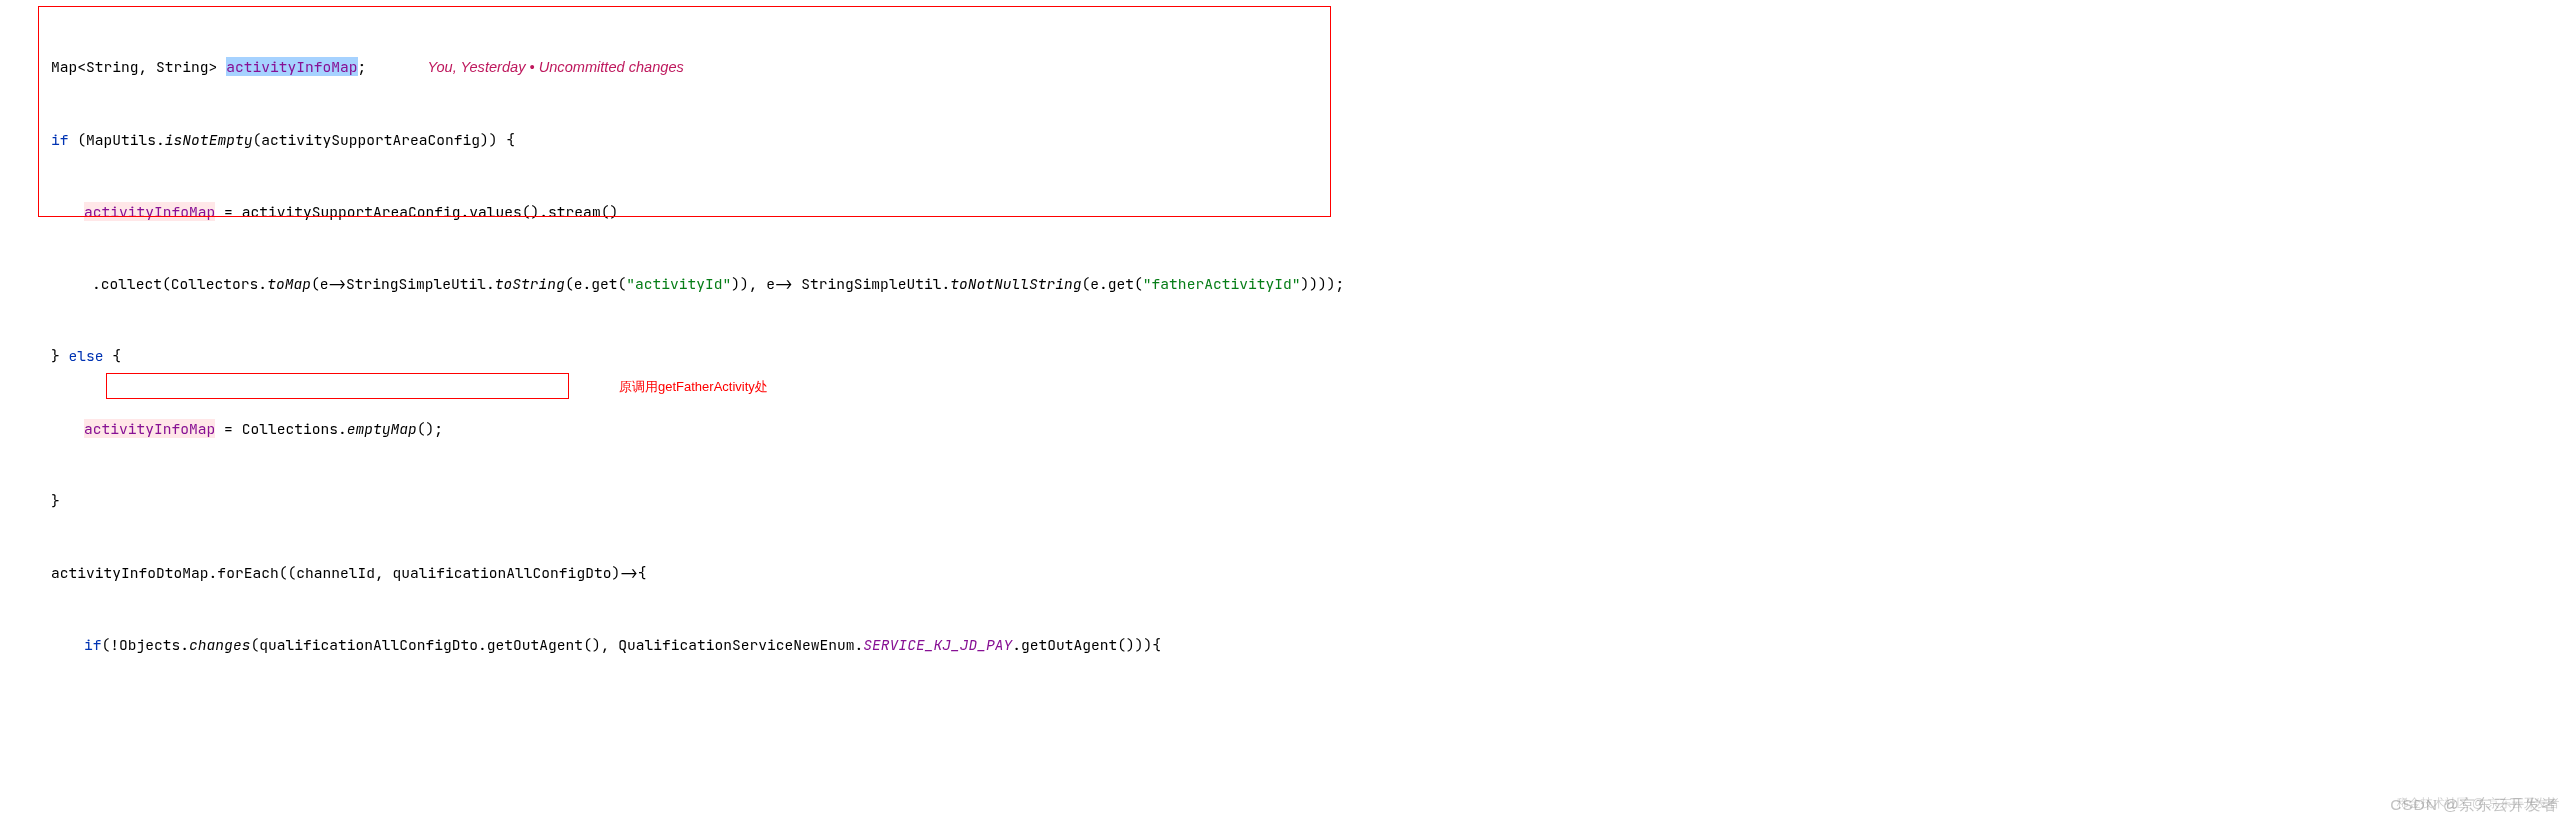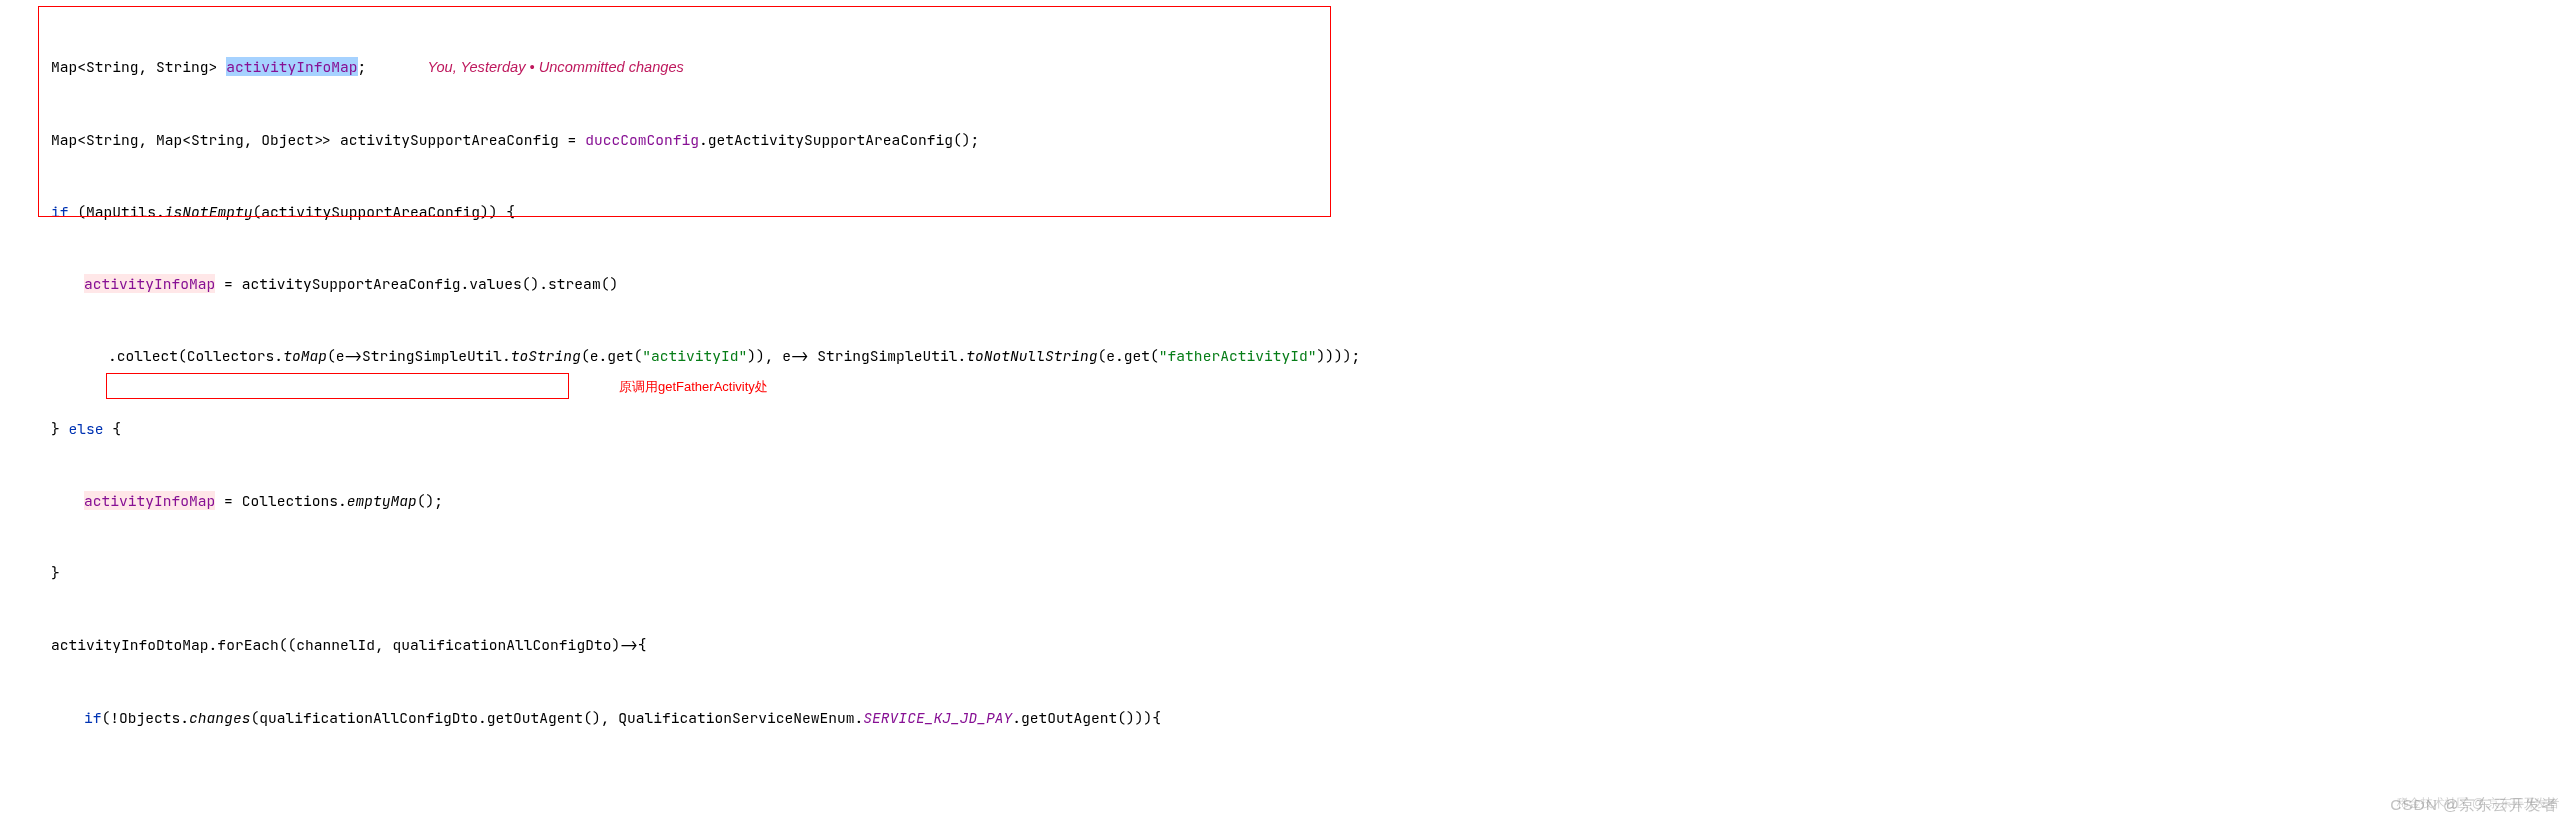--- a/index.html
+++ b/index.html
@@ -22,21 +22,21 @@
     .code-container {
       position: relative;
       white-space: pre;
     }
     .line {
       padding-left: 51px;
       white-space: pre;
     }
     .indent-1 { padding-left: 51px; }
     .indent-2 { padding-left: 84px; }
-    .indent-4 { padding-left: 67px; margin-left: 41px; }
+    .indent-4 { padding-left: 92px; }
     .comment { color: #8c8c8c; }
     .keyword { color: #0033b3; }
     .method-italic { font-style: italic; }
     .string { color: #067d17; }
     .field { color: #871094; }
     .static-field { color: #871094; font-style: italic; }
     .annotation-hint {
       color: #be185d;
       font-style: italic;
       font-family: -apple-system, "Segoe UI", sans-serif;
@@ -90,21 +90,20 @@
       color: rgba(120, 120, 120, 0.35);
       font-family: -apple-system, "PingFang SC", "Microsoft YaHei", sans-serif;
       font-size: 12px;
     }
   </style>
 </head>
 <body>
 
 <div class="code-container">
   <div class="line indent-1"><span>Map&lt;String, String&gt; </span><span class="highlighted-var selected">activityInfoMap</span><span>;</span>       <span class="annotation-hint">You, Yesterday • Uncommitted changes</span></div>
-  <div class="line indent-1"><span>Map&lt;String, Map&lt;String, Object&gt;&gt; activitySupportAreaConfig = </span><span class="field">duccComConfig</span><span>.getActivitySupportAreaConfig();</span></div>
   <div class="line indent-1"><span class="keyword">if</span><span> (MapUtils.</span><span class="method-italic">isNotEmpty</span><span>(activitySupportAreaConfig)) {</span></div>
   <div class="line indent-2"><span class="highlighted-var">activityInfoMap</span><span> = activitySupportAreaConfig.values().stream()</span></div>
   <div class="line indent-4"><span>.collect(Collectors.</span><span class="method-italic">toMap</span><span>(e-&gt;StringSimpleUtil.</span><span class="method-italic">toString</span><span>(e.get(</span><span class="string">"activityId"</span><span>)), e-&gt; StringSimpleUtil.</span><span class="method-italic">toNotNullString</span><span>(e.get(</span><span class="string">"fatherActivityId"</span><span>))));</span></div>
   <div class="line indent-1"><span>} </span><span class="keyword">else</span><span> {</span></div>
   <div class="line indent-2"><span class="highlighted-var">activityInfoMap</span><span> = Collections.</span><span class="method-italic">emptyMap</span><span>();</span></div>
   <div class="line indent-1"><span>}</span></div>
   <div class="line indent-1"><span>activityInfoDtoMap.forEach((channelId, qualificationAllConfigDto)-&gt;{</span></div>
   <div class="line indent-2"><span class="keyword">if</span><span>(!Objects.</span><span class="method-italic">changes</span><span>(qualificationAllConfigDto.getOutAgent(), QualificationServiceNewEnum.</span><span class="static-field">SERVICE_KJ_JD_PAY</span><span>.getOutAgent())){</span></div>
   
   

